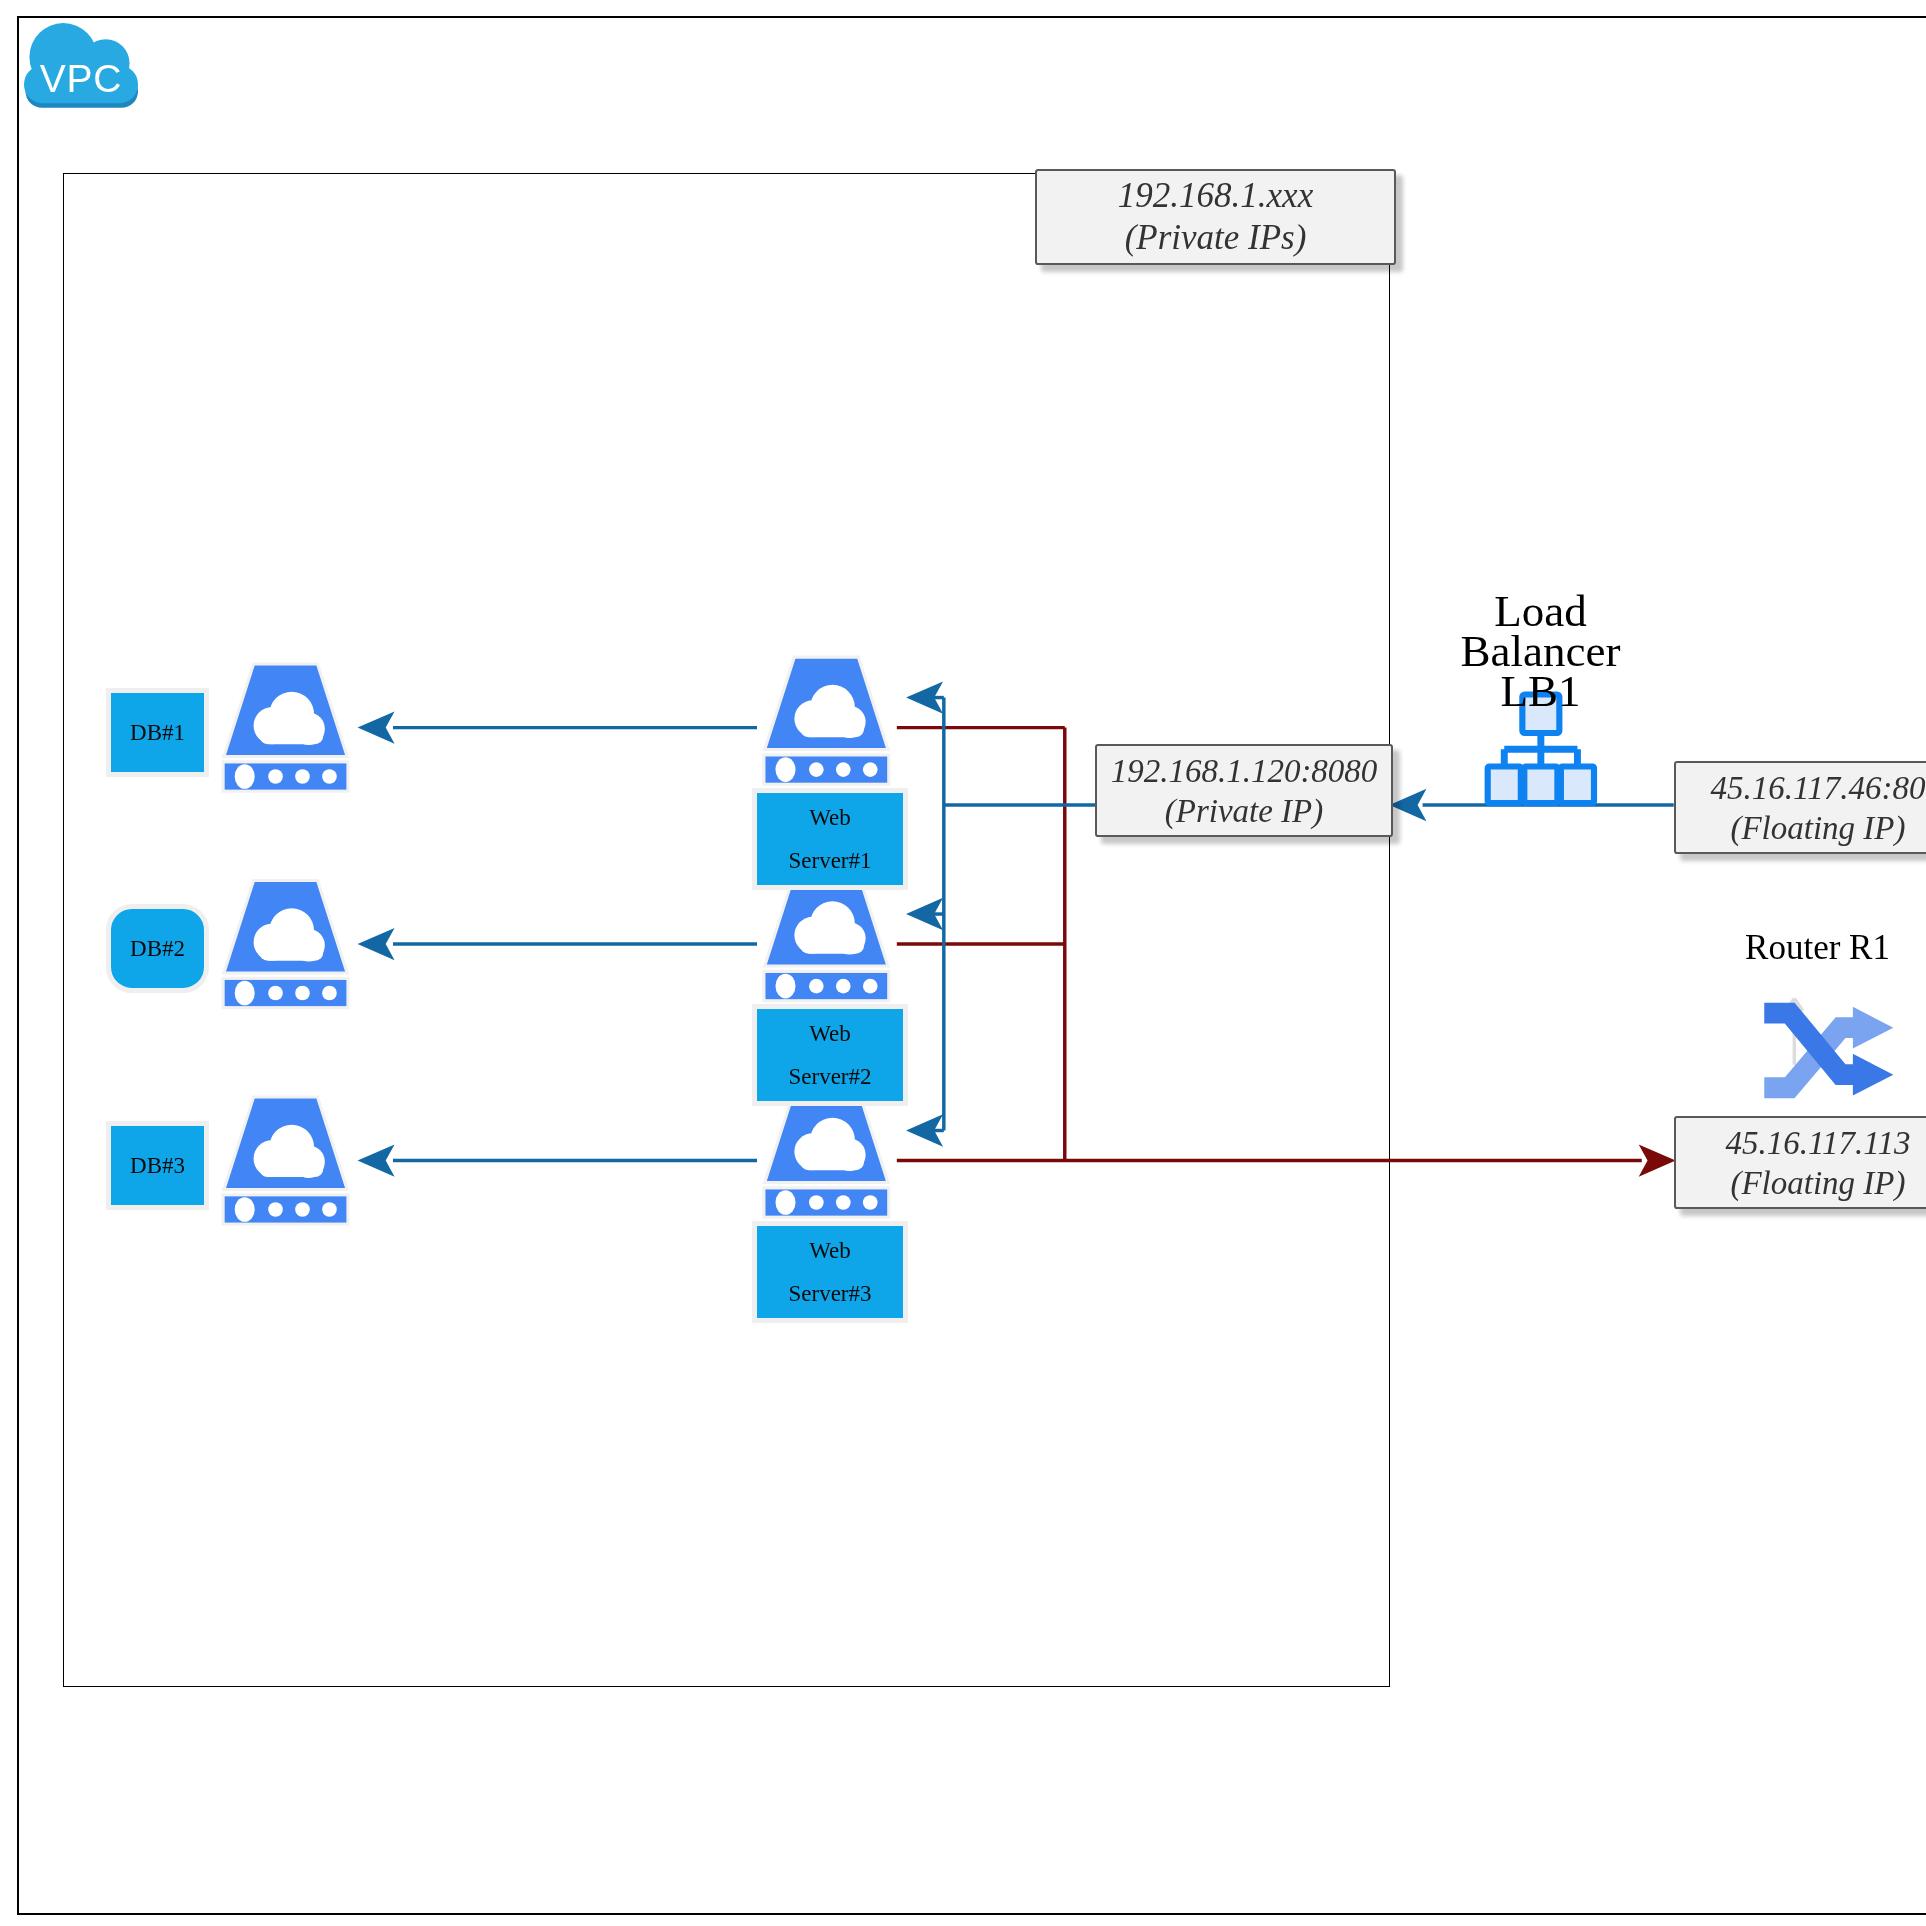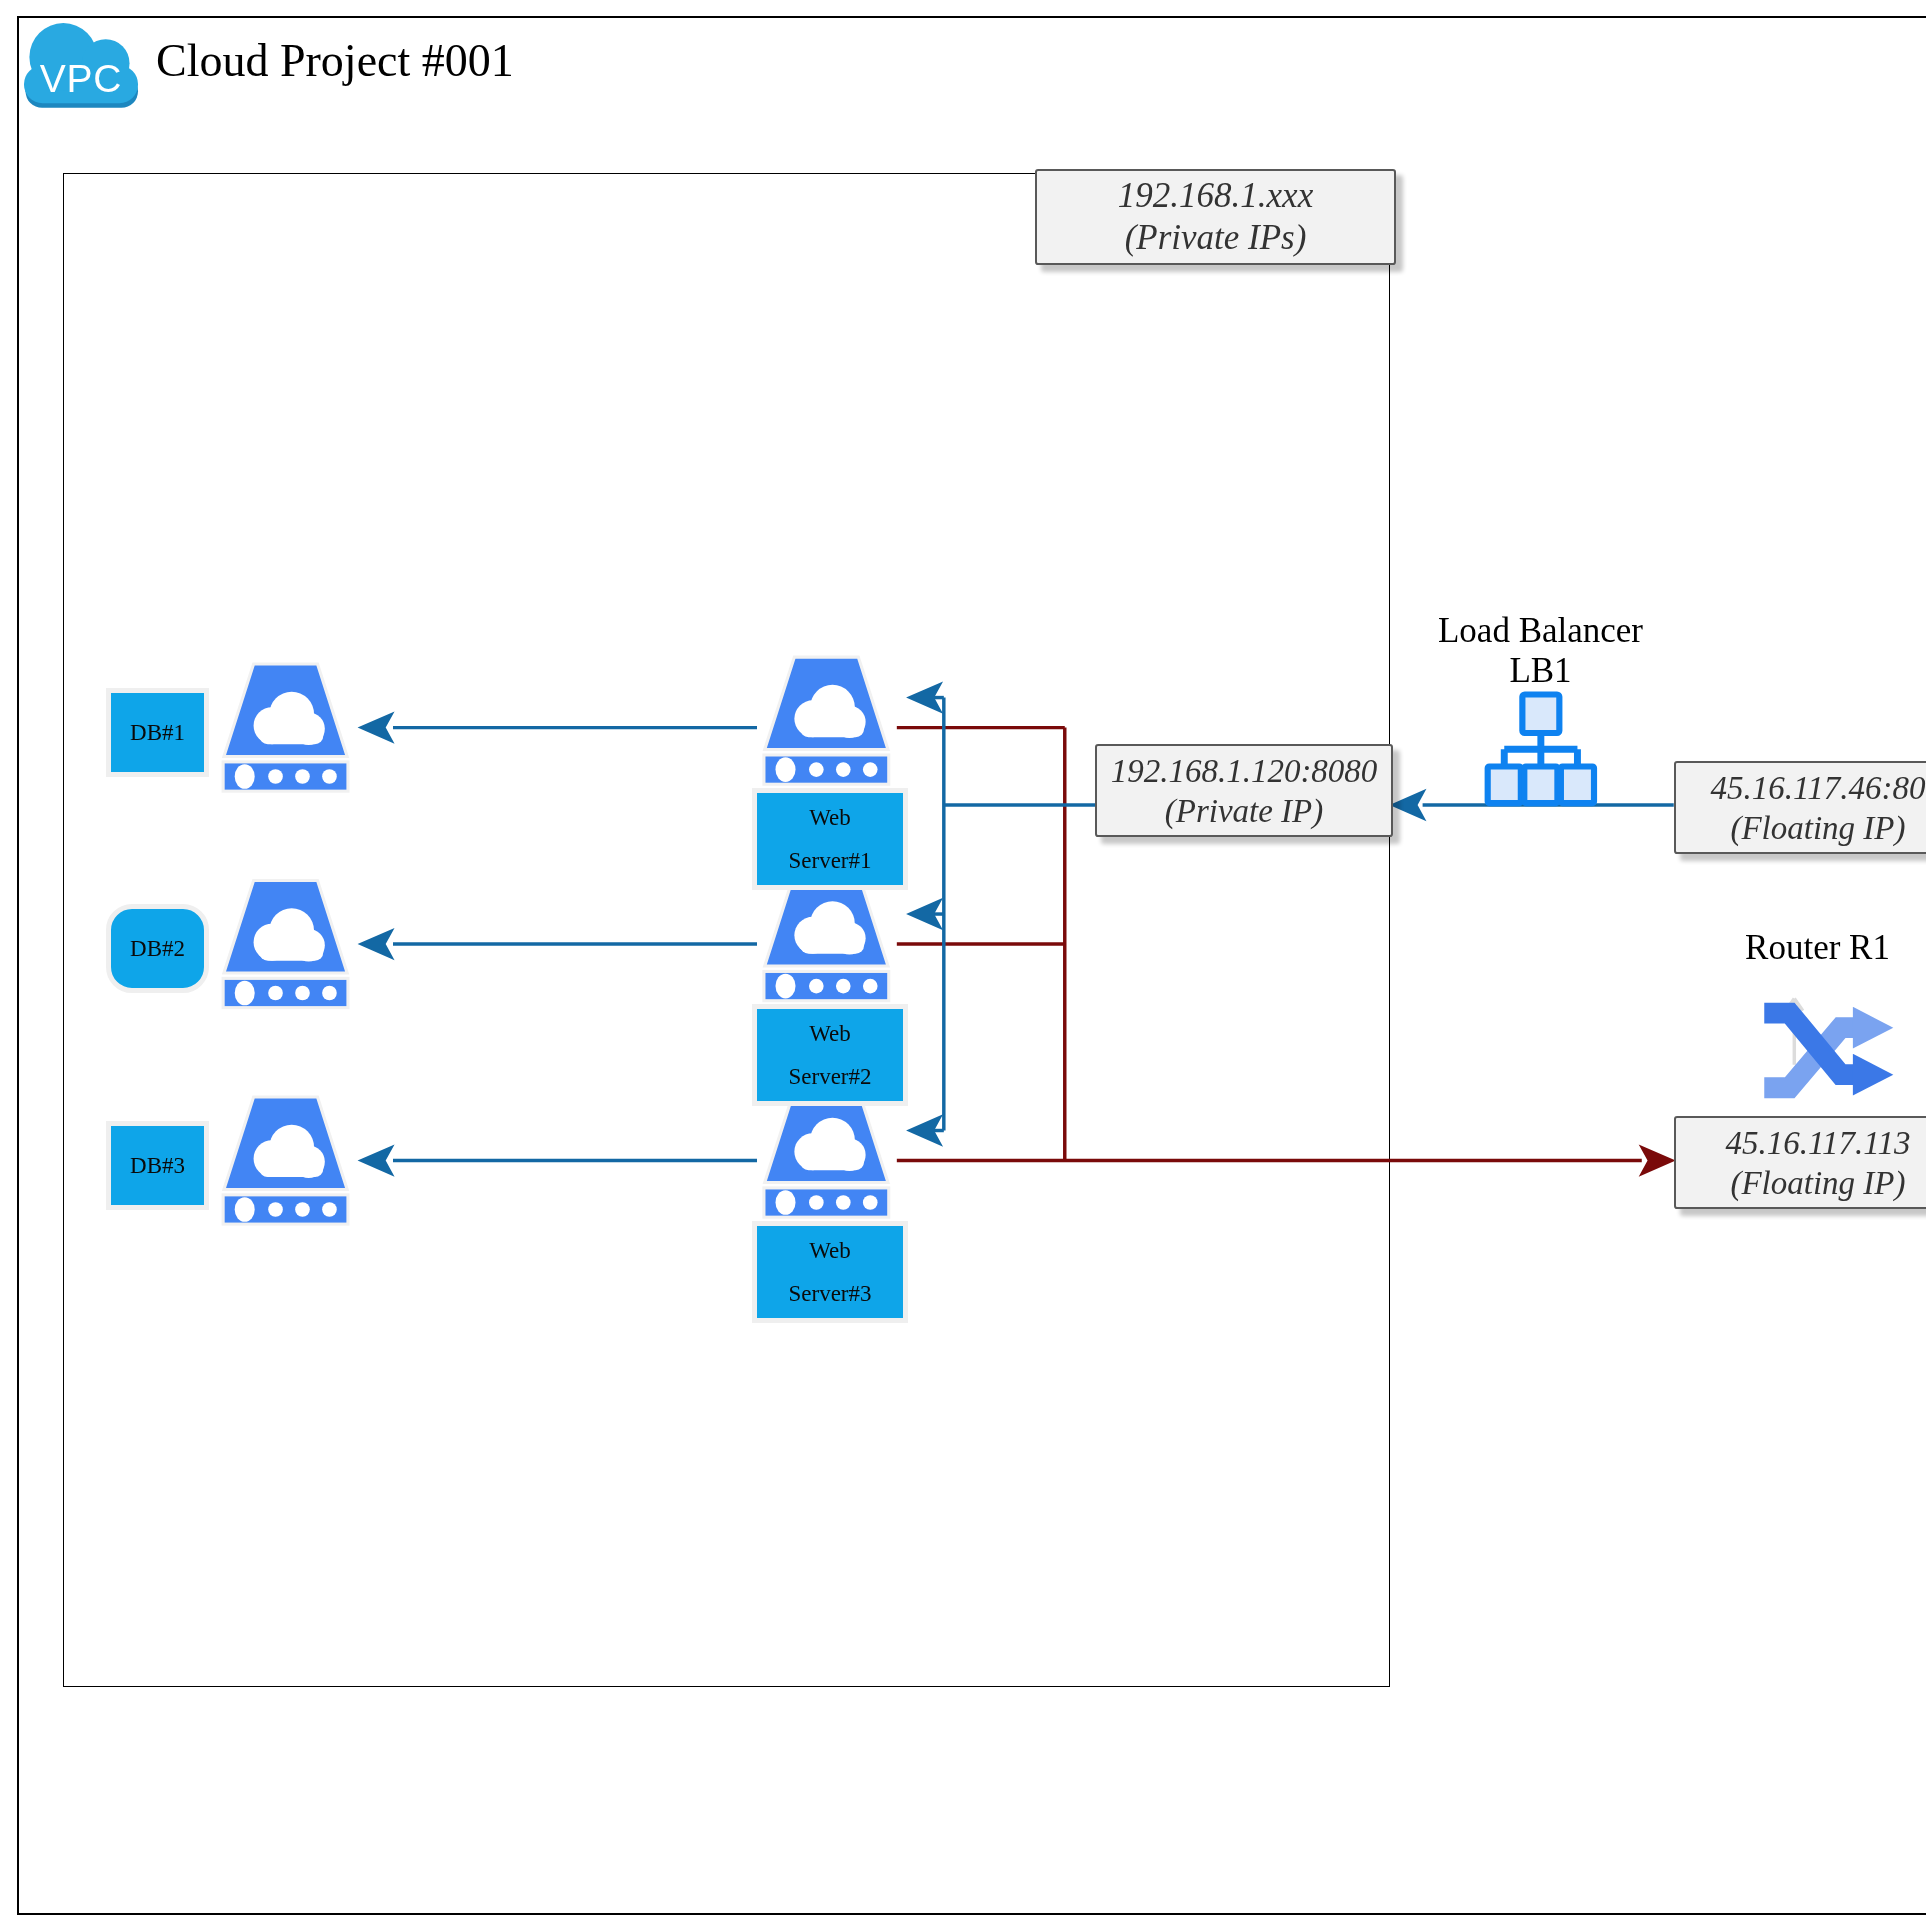--- a/index.html
+++ b/index.html
@@ -26,21 +26,21 @@
 
   .nodelabel{background:#0ea5e9;border:5.4px solid #EFEFEF;color:#0a0a0a;font-size:23px;line-height:43px;}
   #db1-label{left:106px;top:688px;width:93px;height:79px;}
   #db2-label{left:106px;top:904px;width:93px;height:79px;border-radius:26px;}
   #db3-label{left:106px;top:1121px;width:93px;height:79px;}
   #ws1-label{left:752px;top:788px;width:146px;height:92px;}
   #ws2-label{left:752px;top:1004px;width:146px;height:92px;}
   #ws3-label{left:752px;top:1221px;width:146px;height:92px;}
 
   .floatlabel{background:transparent;border:none;color:#000;}
-  #lb-label{left:1421px;top:609px;width:239px;height:83px;font-size:35px;line-height:40px;}
+  #lb-label{left:1421px;top:609px;width:239px;height:83px;font-size:45px;line-height:40px;}
   #router-label{left:1700px;top:928px;width:235px;height:39px;font-size:35px;}
 </style>
 </head>
 <body>
 
 <div id="canvas">
 
   <div class="box" id="outer-box"></div>
   <div class="box" id="inner-box"></div>
 
@@ -154,23 +154,20 @@
     <g transform="translate(52,42)">
       <rect x="14" y="152" width="292" height="86" rx="43" fill="#1D87BF"></rect>
       <g fill="#29A9E1">
         <rect x="10" y="128" width="296" height="98" rx="48"></rect>
         <circle cx="112" cy="106" r="88"></circle>
         <circle cx="222" cy="122" r="62"></circle>
       </g>
     </g>
   </svg>
 
-  <div class="label" id="page-title">
-    <span>Cloud Project #001</span>
-  </div>
   <div class="label" id="vpc-badge">VPC</div>
 
   <div class="label ipbox" id="subnet-label">
     <span>192.168.1.xxx</span>
     <span>(Private IPs)</span>
   </div>
 
   <div class="label ipbox" id="private-ip-box">
     <span>192.168.1.120:8080</span>
     <span>(Private IP)</span>

